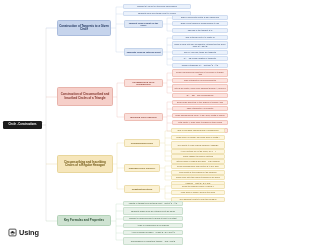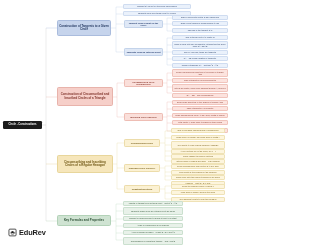--- a/index.html
+++ b/index.html
@@ -232,16 +232,16 @@
   <div class="node leaf green" style="left:123px; top:230px; width:60px; height:5px;">Area of regular hexagon = (3 sqrt 3 / 2) x side^2</div>
   <div class="node leaf green" style="left:123px; top:237px; width:60px; height:8px;">Circumradius of equilateral triangle = side / sqrt 3</div>
 
   <div id="logo">
     <svg class="cap" viewBox="0 0 24 24">
       <rect x="2.5" y="3" width="19" height="18" rx="2.5" fill="none" stroke="#1c1c1c" stroke-width="2"></rect>
       <path d="M6 11 L12 8 L18 11 L12 14 Z" fill="#1c1c1c"></path>
       <path d="M8.5 12.5 V16 C8.5 17 15.5 17 15.5 16 V12.5" fill="none" stroke="#1c1c1c" stroke-width="1.5"></path>
       <path d="M18 11 V15" fill="none" stroke="#1c1c1c" stroke-width="1.3"></path>
     </svg>
-    <span class="wordmark">EduRev</span>
+    <span class="wordmark">Using</span>
   </div>
 
 </div>
 
 </body></html>

